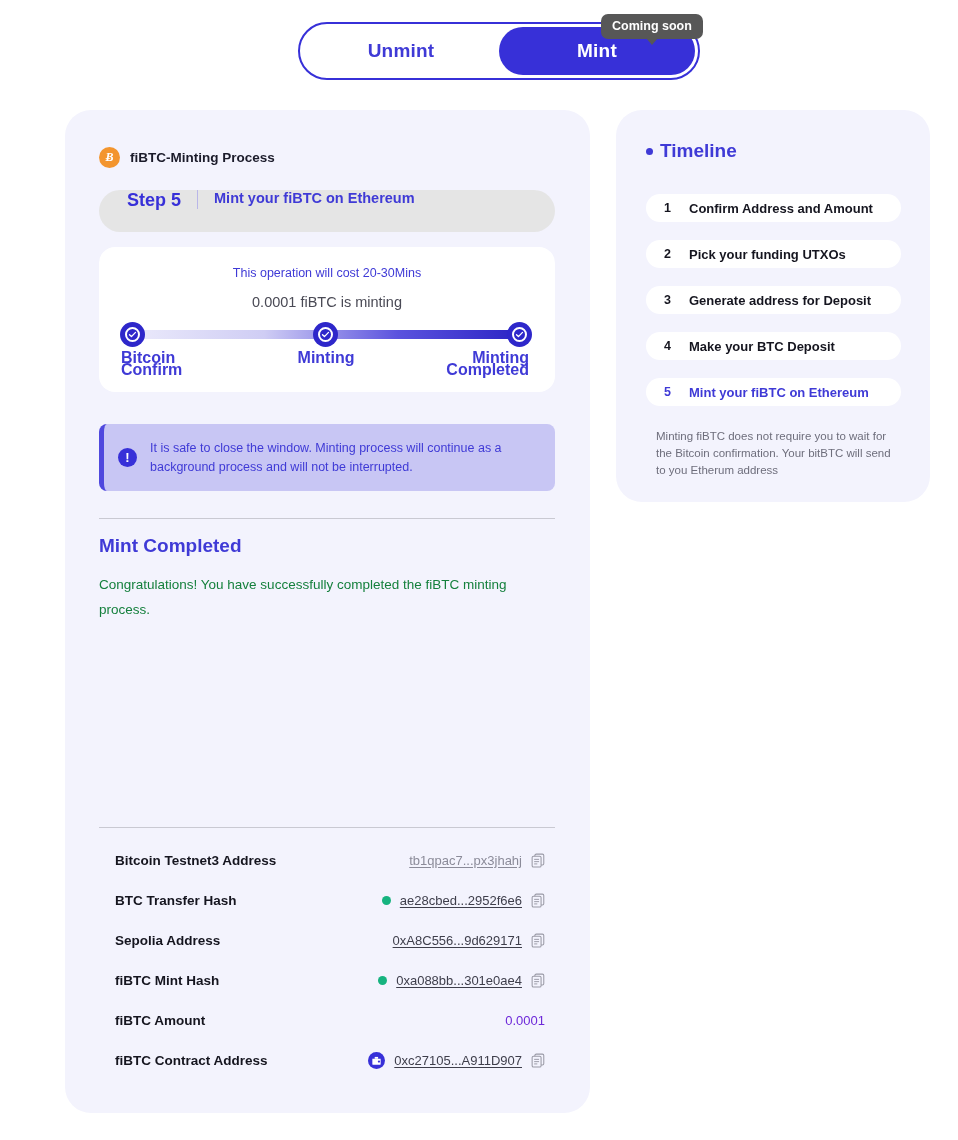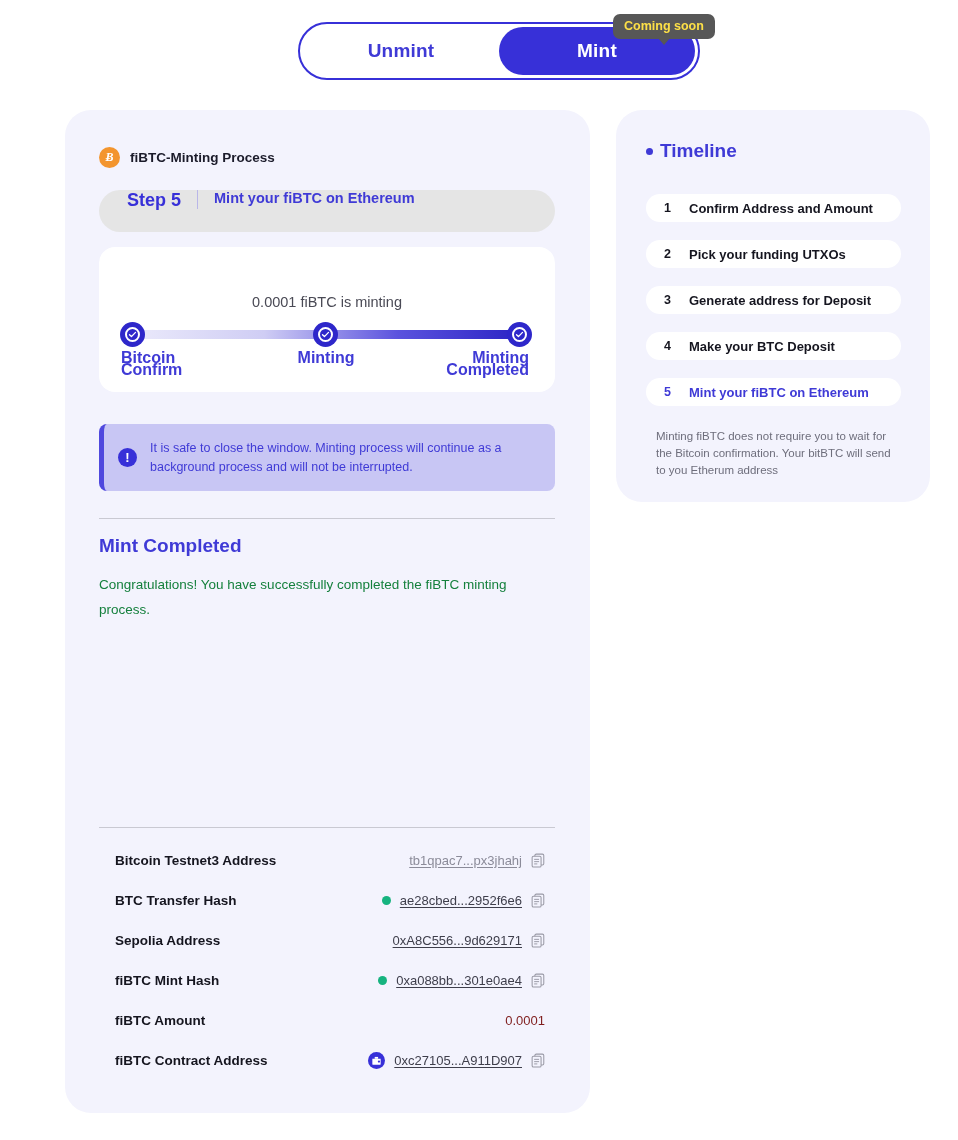--- a/index.html
+++ b/index.html
@@ -27,27 +27,26 @@
     display: flex; align-items: center; justify-content: center;
     border-radius: 26px;
     font-size: 19px; font-weight: 700; letter-spacing: .2px;
     cursor: pointer; user-select: none;
   }
   .toggle-btn.active { background: #3730d8; color: #ffffff; }
   .toggle-btn.inactive { color: #3f3ad6; background: transparent; }
 
   .tooltip {
     position: absolute; left: 601px; top: 14px;
-    background: #575757; color: #fde047;
+    background: #575757; color: #ffffff;
     font-size: 12.5px; font-weight: 600;
     padding: 5px 11px 6px 11px;
     border-radius: 7px;
     white-space: nowrap;
     z-index: 5;
-    margin-left: 12px;
   }
   .tooltip:after {
     content: ""; position: absolute;
     left: 50%; margin-left: -6px; bottom: -6px;
     border-left: 6px solid transparent;
     border-right: 6px solid transparent;
     border-top: 7px solid #575757;
   }
 
   
@@ -178,21 +177,21 @@
   .details { position: absolute; left: 50px; top: 730px; width: 430px; }
   .drow { display: flex; align-items: center; height: 40px; }
   .dlabel { font-size: 13.5px; font-weight: 700; color: #15151f; }
   .dvalright { margin-left: auto; display: flex; align-items: center; gap: 9px; }
   .dot-green { width: 9px; height: 9px; border-radius: 50%; background: #16b37f; }
   .dval {
     font-size: 13px; color: #3e3e4b; text-decoration: underline;
     text-underline-offset: 2px; cursor: pointer;
   }
   .dval.muted { color: #8b8b99; }
-  .dval.plain { text-decoration: none; color: #7f1d1d; cursor: default; margin-left: 33px; }
+  .dval.plain { text-decoration: none; color: #6d28d9; cursor: default; margin-left: 33px; }
   .copy-ico { width: 14px; height: 15px; display: block; cursor: pointer; }
   .wallet-ico { width: 17px; height: 17px; display: block; }
 
   
   .tl-title {
     position: absolute; left: 30px; top: 30px;
     display: flex; align-items: center; gap: 7px;
   }
   .tl-bullet { width: 7px; height: 7px; border-radius: 50%; background: #3f3ad6; }
   .tl-title .t { font-size: 19px; font-weight: 700; color: #3f3ad6; }
@@ -229,20 +228,21 @@
       <div class="label">fiBTC-Minting Process</div>
     </div>
 
     <div class="step-bar">
       <span class="step-num">Step 5</span>
       <span class="sep"></span>
       <span class="step-title">Mint your fiBTC on Ethereum</span>
     </div>
 
     <div class="prog-panel">
+      <div class="prog-cost">This operation will cost 20-30Mins</div>
       <div class="prog-amount">0.0001 fiBTC is minting</div>
 
       <div class="track"></div>
 
       <div class="node n1">
         <div class="inner">
           <svg viewBox="0 0 12 12">
               <path d="M2 6.2 L4.6 8.8 L10 3.2" fill="none" stroke="#ffffff" stroke-width="1.8" stroke-linecap="round" stroke-linejoin="round"></path>
             </svg>
         </div>

